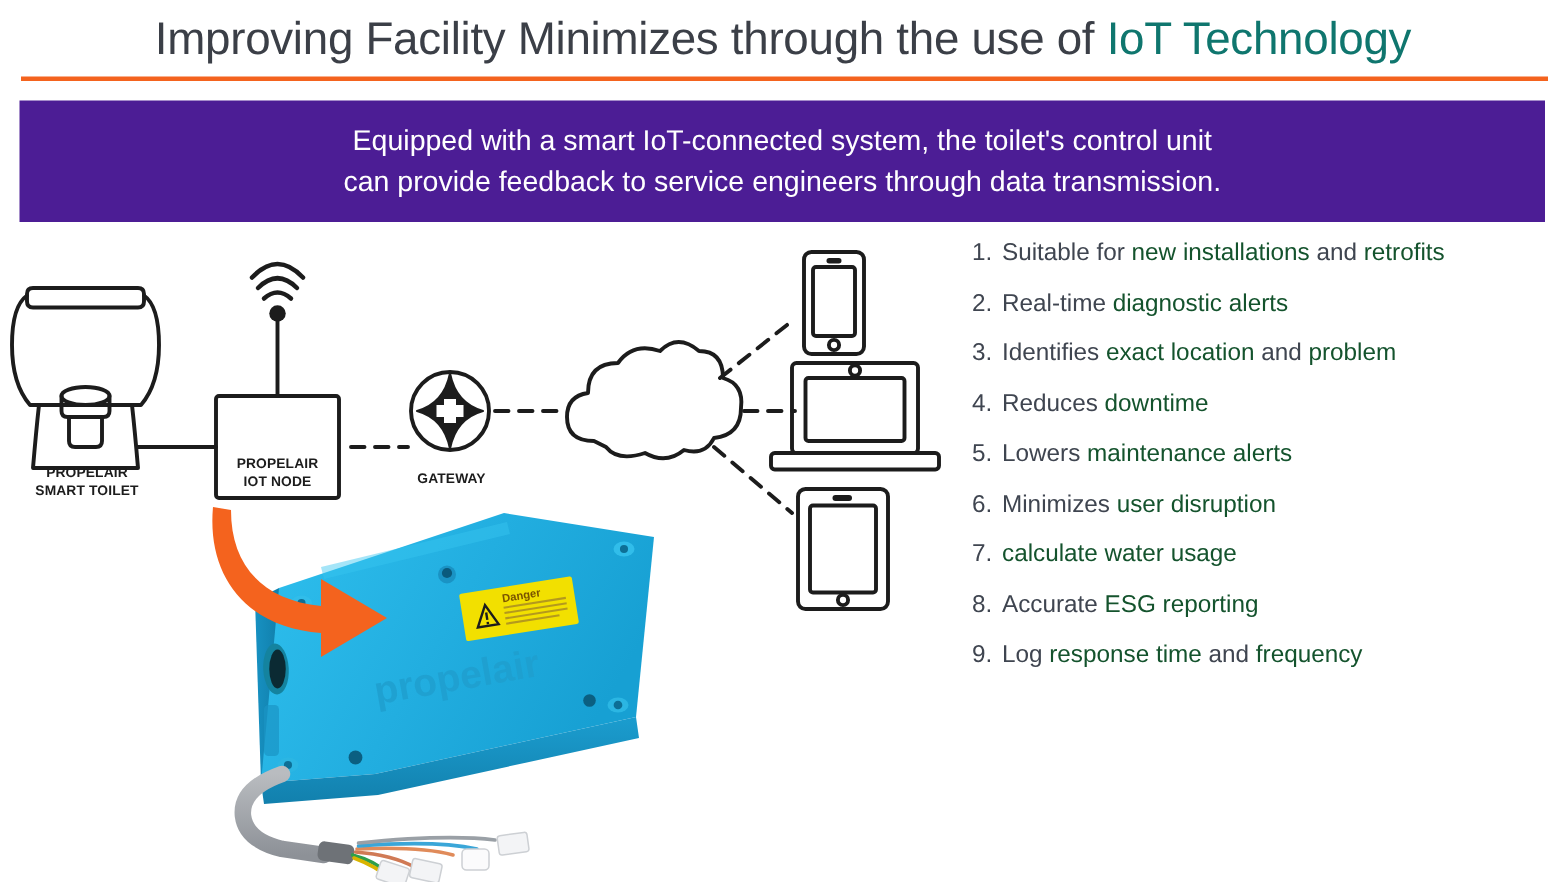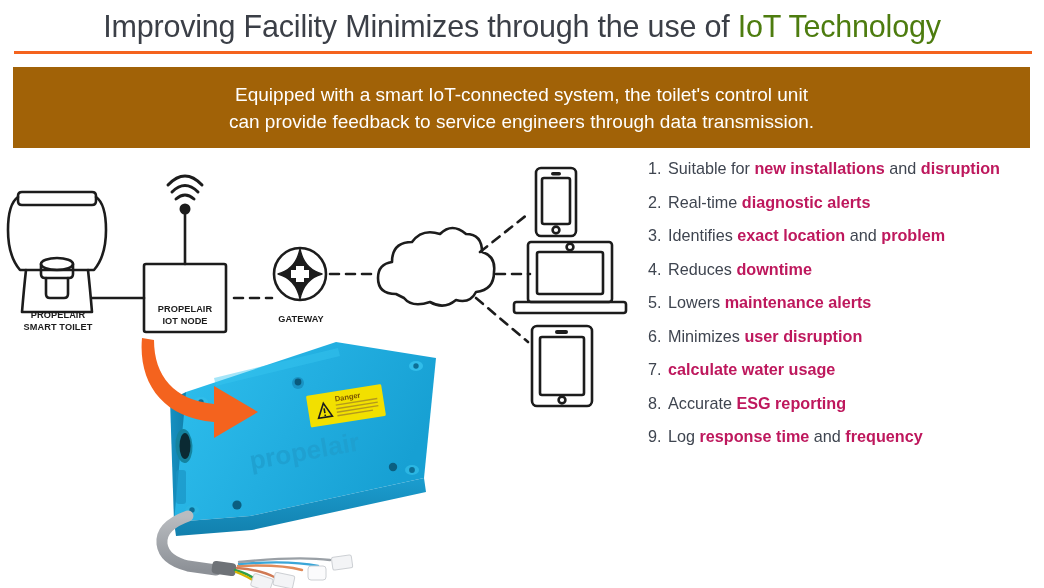--- a/index.html
+++ b/index.html
@@ -23,35 +23,35 @@
     text-align: center;
   }
   #page-title {
     font-size: 30.5px;
     font-weight: 400;
     color: #3b3f47;
     letter-spacing: -0.2px;
     white-space: nowrap;
     line-height: 40px;
   }
-  #page-title .accent { color: #4d7c0f; }
+  #page-title .accent { color: #0f766e; }
 
   #title-rule {
     position: absolute;
     left: 14px; top: 51px;
     width: 1018px; height: 3px;
     background: #f4631e;
   }
 
   
   #banner {
     position: absolute;
     left: 13px; top: 67px;
     width: 1017px; height: 81px;
-    background: #a16207;
+    background: #4c1d95;
     display: flex;
     flex-direction: column;
     align-items: center;
     justify-content: center;
   }
   #banner .line {
     color: #ffffff;
     font-size: 19px;
     font-weight: 400;
     line-height: 27px;
@@ -99,21 +99,21 @@
     font-size: 16.2px;
     line-height: 21px;
   }
   .bullet .num {
     width: 20px;
     flex: 0 0 20px;
     color: #3f4550;
     font-weight: 400;
   }
   .bullet .txt { flex: 1 1 auto; }
-  .bullet .txt b { font-weight: 700; color: #be185d; }
+  .bullet .txt b { font-weight: 400; color: #14532d; }
   .bullet .txt .l2 { display: block; }
 </style>
 </head>
 <body>
 
 <div id="slide">
 
   <div id="title-bar">
     <h1 id="page-title">
       <span>Improving Facility Minimizes through the use of </span><span class="accent">IoT Technology</span>
@@ -313,21 +313,21 @@
                  C 14 46, 34 70, 74 74
                  L 74 56 L 118 82 L 74 108 L 74 92
                  C 22 88, -2 52, 2 8 Z" fill="#f4631e"></path>
       </g>
     </svg>
   </div>
 
   <ol id="benefits">
       <li class="bullet">
         <span class="num">1.</span>
-        <span class="txt"><span><span>Suitable for </span><b>new installations</b><span> and </span><b>disruption</b></span></span>
+        <span class="txt"><span><span>Suitable for </span><b>new installations</b><span> and </span><b>retrofits</b></span></span>
       </li>
       <li class="bullet">
         <span class="num">2.</span>
         <span class="txt"><span><span>Real-time </span><b>diagnostic alerts</b></span></span>
       </li>
       <li class="bullet">
         <span class="num">3.</span>
         <span class="txt"><span><span>Identifies </span><b>exact location</b><span> and </span><b>problem</b></span></span>
       </li>
       <li class="bullet">

